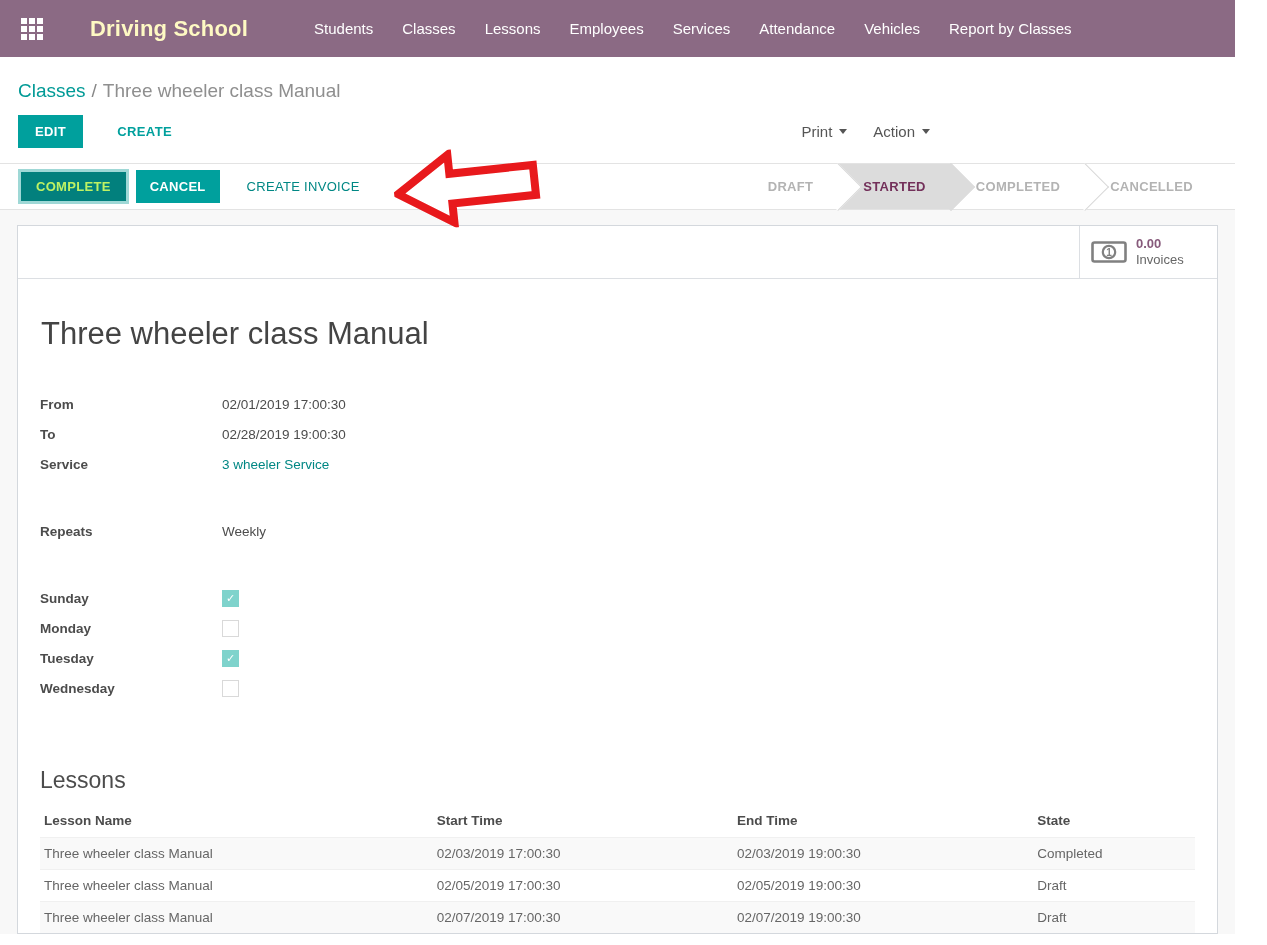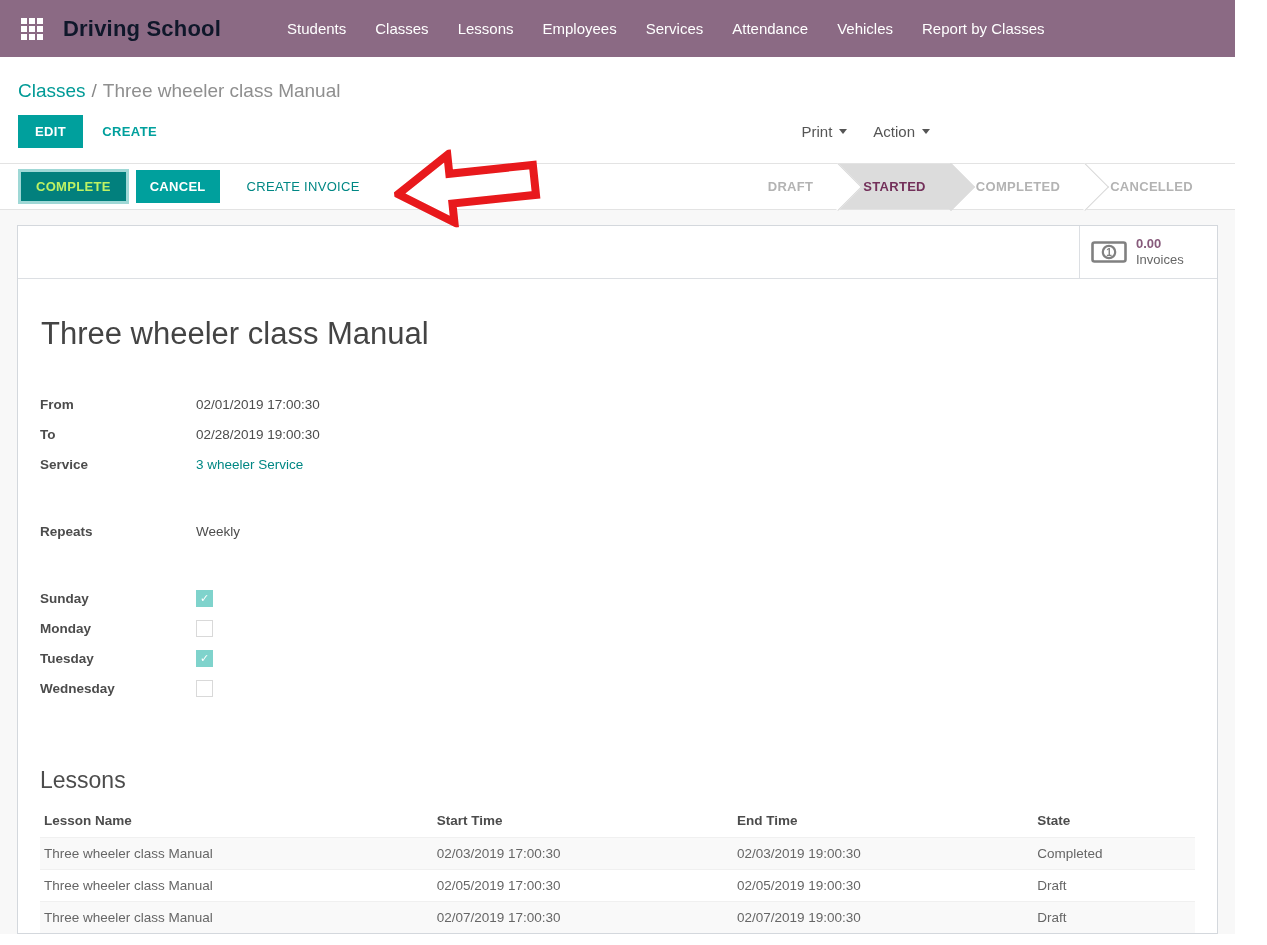--- a/index.html
+++ b/index.html
@@ -3,33 +3,33 @@
 <meta charset="utf-8">
 <style>
   * { box-sizing: border-box; margin: 0; padding: 0; }
   html,body { width:1267px; height:945px; overflow:hidden; background:#fff;
               font-family:"Liberation Sans", sans-serif; }
   .page { width:1235px; }
 
   
   .navbar { height:57px; background:#8b6a84; display:flex; align-items:center; }
   .apps-btn { margin-left:20px; width:24px; height:24px; display:flex; align-items:center; justify-content:center; cursor:pointer; }
-  .brand { color:#0f172a; font-size:22px; font-weight:bold; margin-left:19px; letter-spacing:.2px; }
+  .brand { color:#fef9c3; font-size:22px; font-weight:bold; margin-left:46px; letter-spacing:.2px; }
   .nav-items { display:flex; margin-left:66px; gap:29px;text-align:center; }
   .nav-item { color:#fff; font-size:15px; cursor:pointer; white-space:nowrap; }
 
   
   .breadcrumb { padding:23px 0 0 18px; font-size:19px; }
   .bc-link { color:#009a96; cursor:pointer; }
   .bc-sep { color:#888; padding:0 6px; }
   .bc-current { color:#8f8f8f; }
   .controls-row { display:flex; align-items:center; padding:13px 0 15px 18px; }
   .btn-edit { background:#00a09d; color:#fff; border:none; font-weight:bold; font-size:13px;
               padding:9px 17px; letter-spacing:.4px; cursor:pointer; font-family:inherit; }
-  .link-create { color:#00a09d; font-weight:bold; font-size:13px; margin-left:19px; letter-spacing:.4px; cursor:pointer; }
+  .link-create { color:#00a09d; font-weight:bold; font-size:13px; margin-left:34px; letter-spacing:.4px; cursor:pointer; }
   .right-controls { margin-left:auto; margin-right:305px; display:flex; gap:26px; }
   .dd { color:#555; font-size:15px; cursor:pointer; display:flex; align-items:center; gap:7px; }
   .caret { width:0; height:0; border-left:4px solid transparent; border-right:4px solid transparent; border-top:5px solid #555; display:inline-block; }
 
   
   .statusbar { position:relative; height:47px; background:#fff; border-top:1px solid #e3e3e3;
                border-bottom:1px solid #e3e3e3; display:flex; align-items:center; padding-left:18px; }
   .btn-complete { background:#02807d; color:#bef264; border:3px solid #9fd8d6; font-weight:bold; font-size:13px;
                   padding:7px 15px; letter-spacing:.3px; cursor:pointer; font-family:inherit; }
   .btn-cancel { background:#00a09d; color:#fff; border:none; font-weight:bold; font-size:13px;
@@ -58,21 +58,21 @@
   .invoice-texts { display:flex; flex-direction:column; line-height:1.25; }
   .invoice-value { color:#875a7b; font-weight:bold; font-size:13px; }
   .invoice-label { color:#666; font-size:13px; }
 
   .sheet-body { padding:37px 22px 0 22px; }
   .sheet-title { font-size:31px; color:#444; font-weight:400; margin-left:1px; }
 
   .fields { display:flex; margin-top:45px; }
   .fcol { width:50%; }
   .frow { display:flex; align-items:flex-start; min-height:30px; font-size:13.5px; }
-  .flabel { width:156px; font-weight:bold; color:#4c4c4c; flex:none; }
+  .flabel { width:182px; font-weight:bold; color:#4c4c4c; flex:none; }
   .flabel.muted { color:#acacac; }
   .fvalue { color:#4c4c4c; }
   .fvalue.link { color:#008784; cursor:pointer; }
 
   .repeats-block { margin-top:37px; }
   .weekdays { display:flex; margin-top:37px; }
   .cb { width:17px; height:17px; border:1px solid #d9d9d9; background:#fff; display:flex; align-items:center;
         justify-content:center; font-size:11px; color:#fff; margin-top:-1px; cursor:pointer; }
   .cb.checked { background:#7fd3cc; border-color:#7fd3cc; }
   .cb.checked::before { content:"\2713"; }

